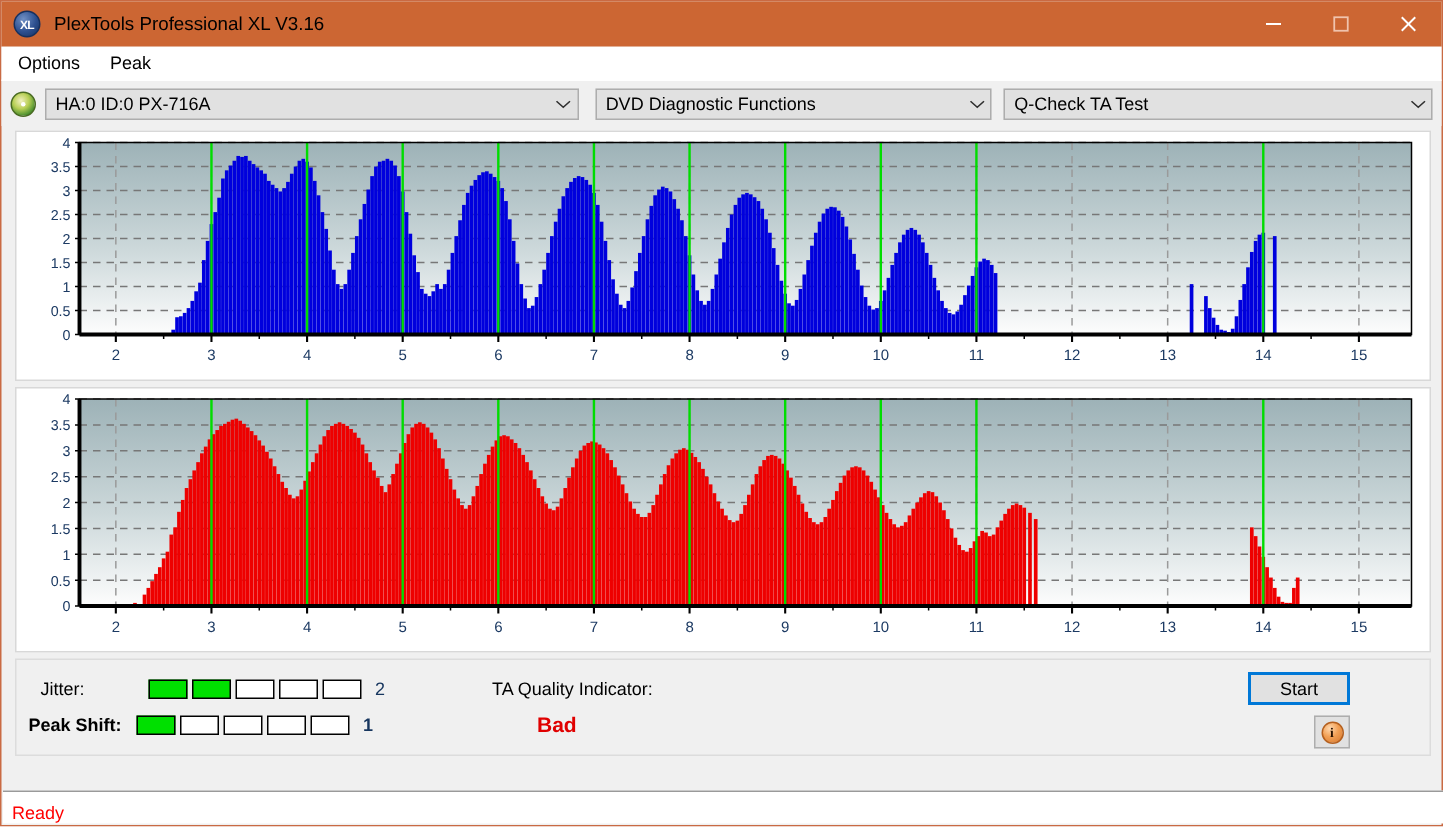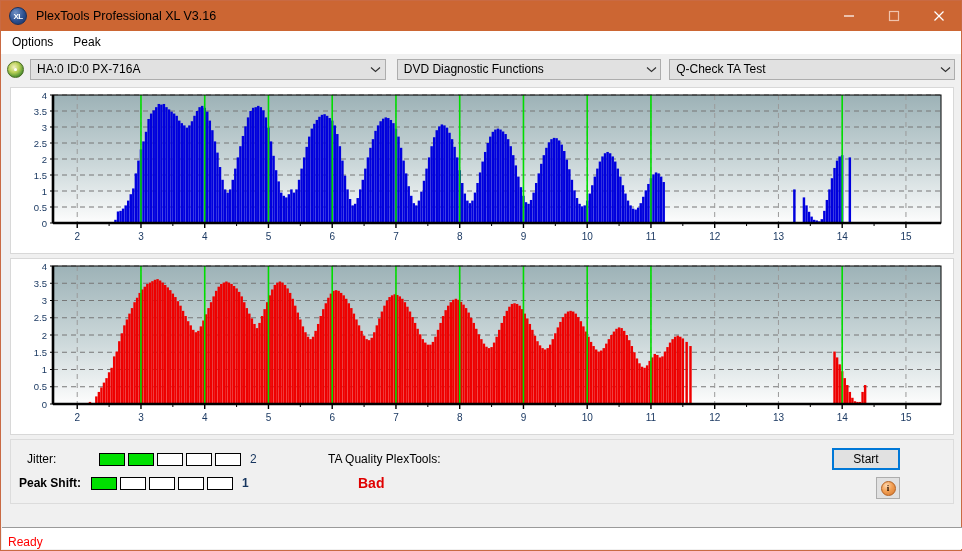--- a/index.html
+++ b/index.html
@@ -1048,21 +1048,21 @@
             <span class="meter-cell on" style="background: rgb(0, 224, 0);"></span>
             <span class="meter-cell"></span>
             <span class="meter-cell"></span>
             <span class="meter-cell"></span>
             <span class="meter-cell"></span>
           </span>
         <span class="meter-value">1</span>
       </div>
 
       <div id="ta-block">
-        <div>TA Quality PlexTools:</div>
+        <div>TA Quality Indicator:</div>
         <div id="ta-value">Bad</div>
       </div>
 
       <div id="start-button">Start</div>
 
       <div id="info-button">
         <span id="info-glyph">i</span>
       </div>
 
     </div>

